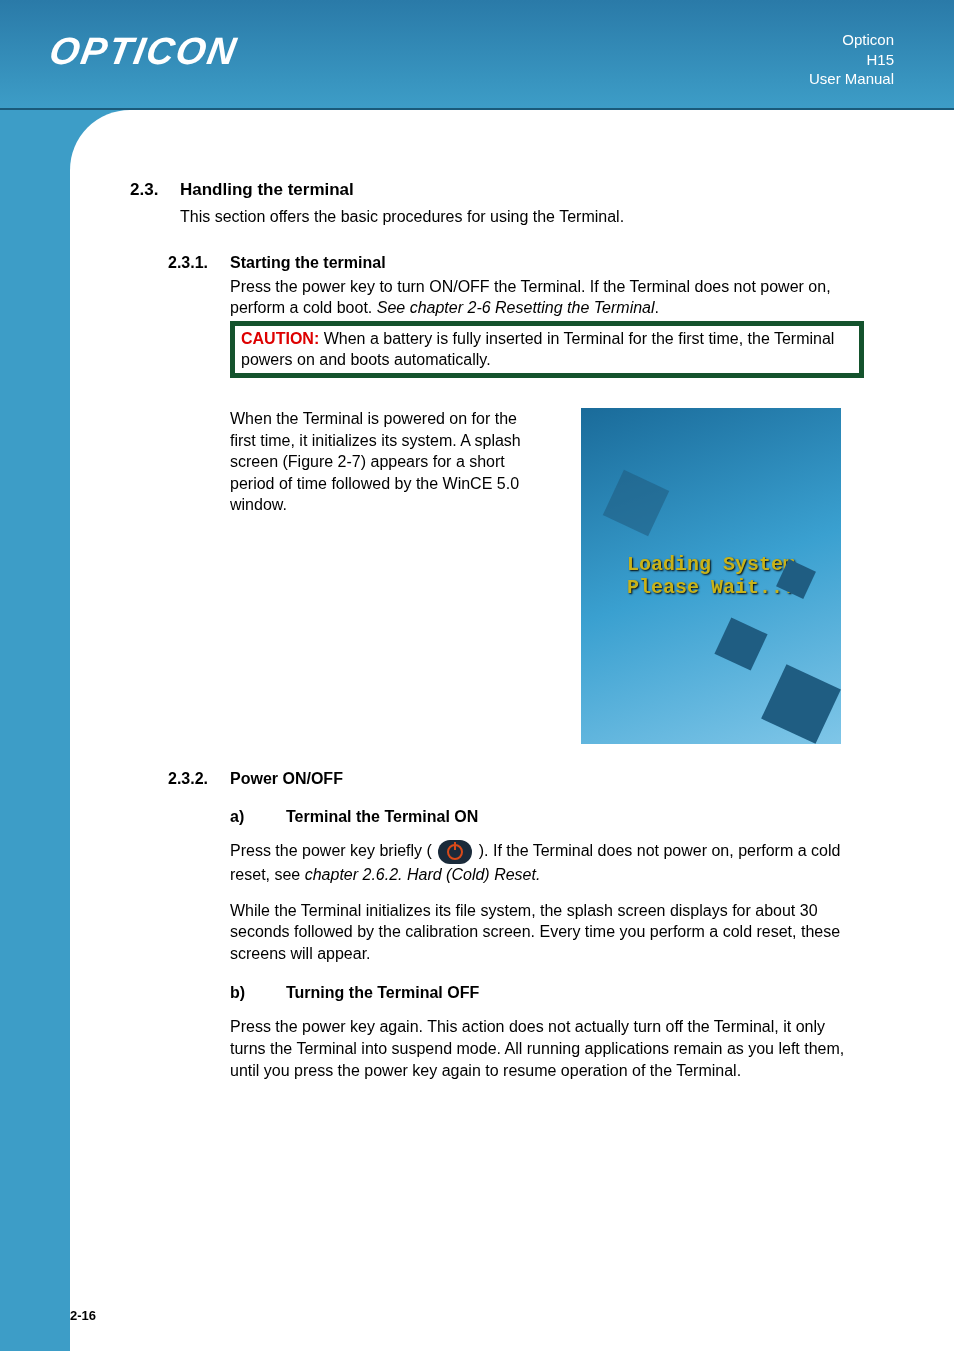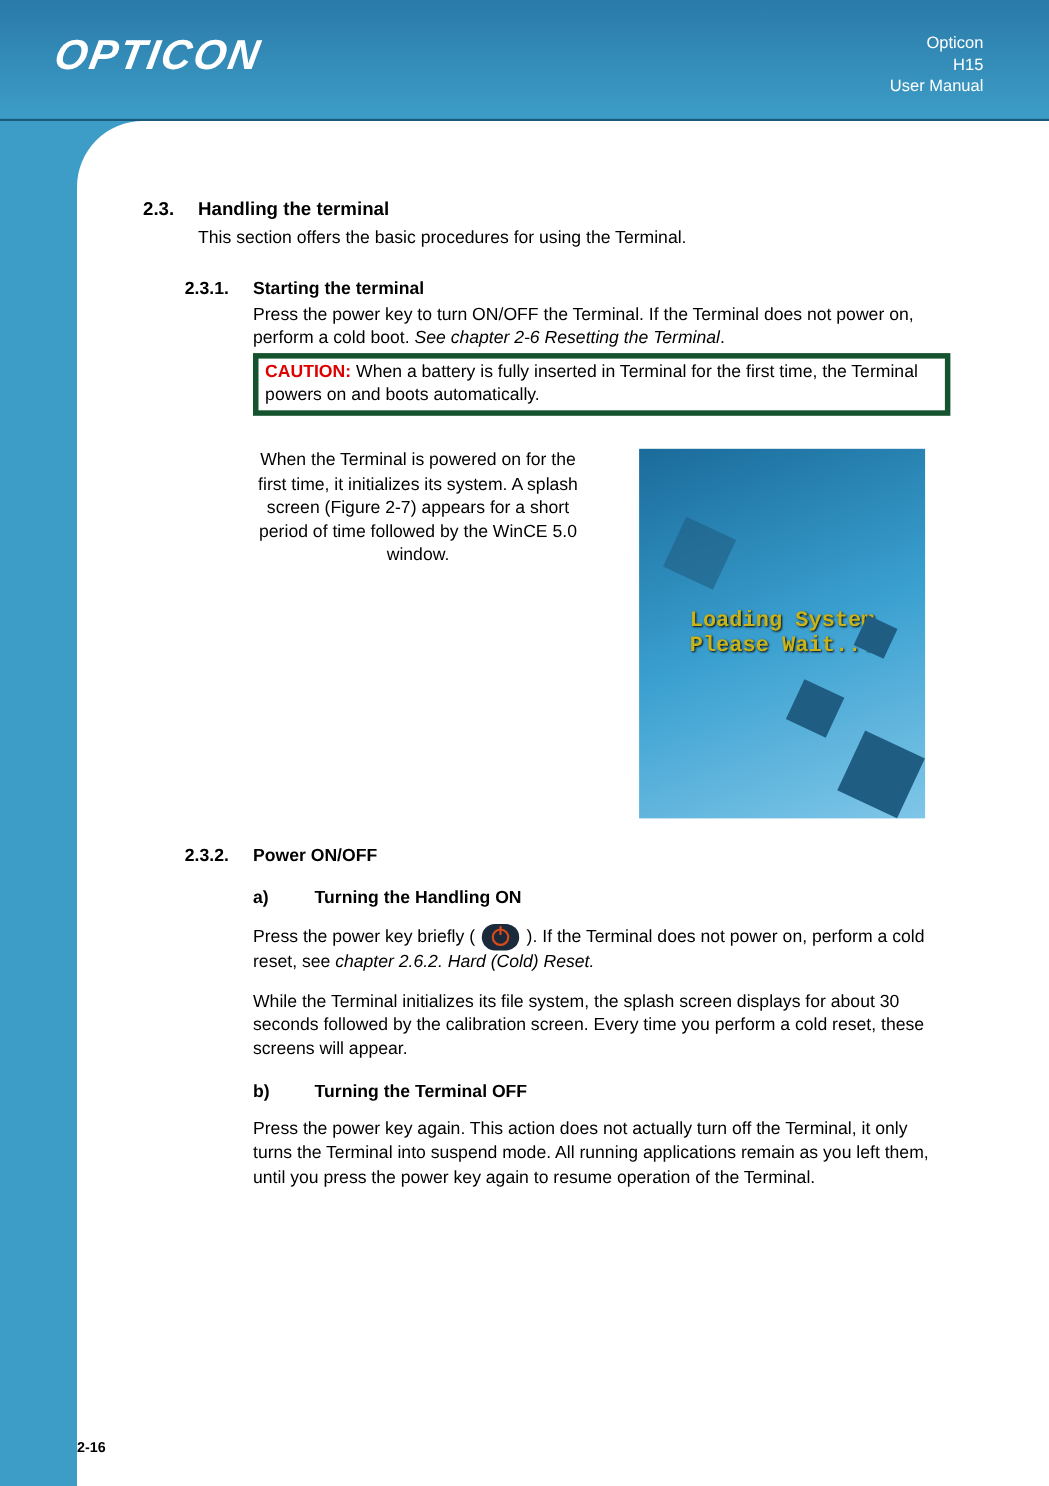--- a/index.html
+++ b/index.html
@@ -64,21 +64,21 @@
   .caution-box {
     border: 5px solid #14532d;
     padding: 2px 6px;
     margin-top: 2px;
     font-size: 16px;
     line-height: 1.35;
   }
   .caution-label { color: #d00; font-weight: bold; }
   .italic { font-style: italic; }
   .two-col { display: flex; gap: 28px; margin-top: 30px; }
-  .col-left { flex: 0 0 300px; font-size: 16px; line-height: 1.35; text-align: center; }
+  .col-left { flex: 0 0 300px; font-size: 16px; line-height: 1.35; }
   .col-right { flex: 1; text-align: center; }
   .splash-img {
     width: 260px;
     height: 336px;
     background: linear-gradient(160deg, #1a6b9a 0%, #3aa0d0 50%, #7fc6e8 100%);
     margin: 0 auto;
     position: relative;
     display: flex;
     flex-direction: column;
     justify-content: center;
@@ -157,21 +157,21 @@
       </div>
     </div>
 
     <div class="sub-row">
       <div class="sub-num">2.3.2.</div>
       <div class="sub-title">Power ON/OFF</div>
     </div>
 
     <div class="letter-row indent2">
       <div class="letter">a)</div>
-      <div class="letter-title">Turning the Handling ON</div>
+      <div class="letter-title">Terminal the Terminal ON</div>
     </div>
     <div class="body-text indent2 para">
       <span>Press the power key briefly ( </span><span class="power-icon"></span><span> ). If the Terminal does not power on, perform a cold reset, see </span><span class="italic">chapter 2.6.2. Hard (Cold) Reset.</span>
     </div>
     <div class="body-text indent2 para">While the Terminal initializes its file system, the splash screen displays for about 30 seconds followed by the calibration screen. Every time you perform a cold reset, these screens will appear.</div>
 
     <div class="letter-row indent2">
       <div class="letter">b)</div>
       <div class="letter-title">Turning the Terminal OFF</div>
     </div>

